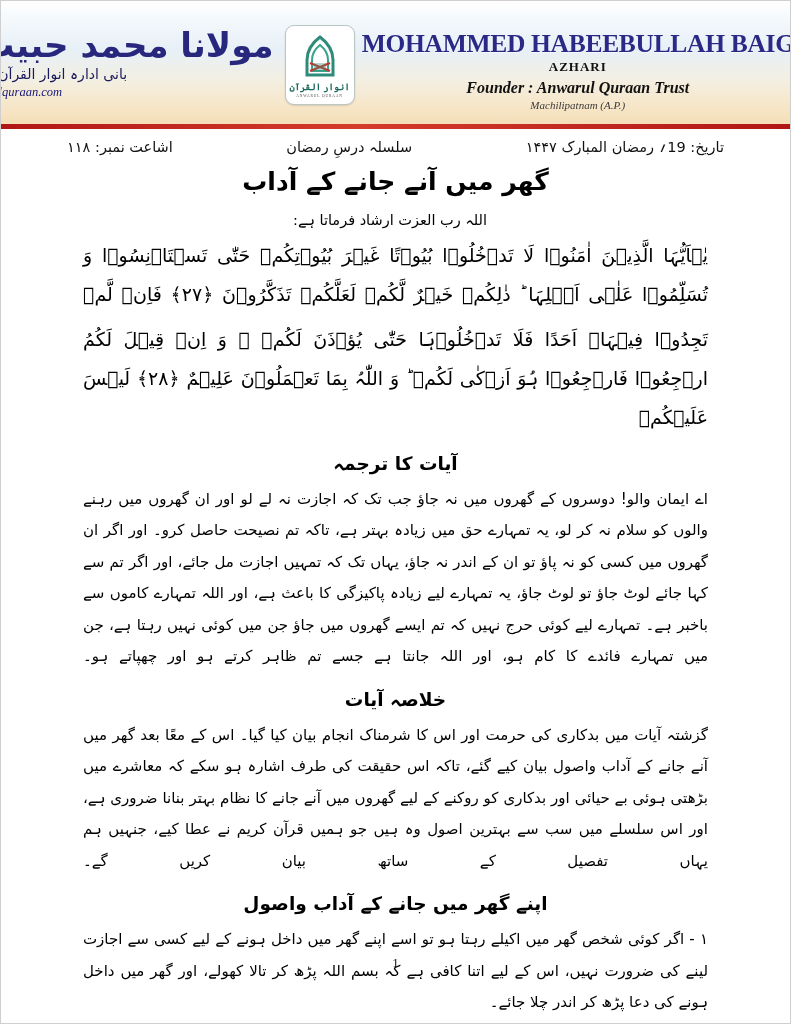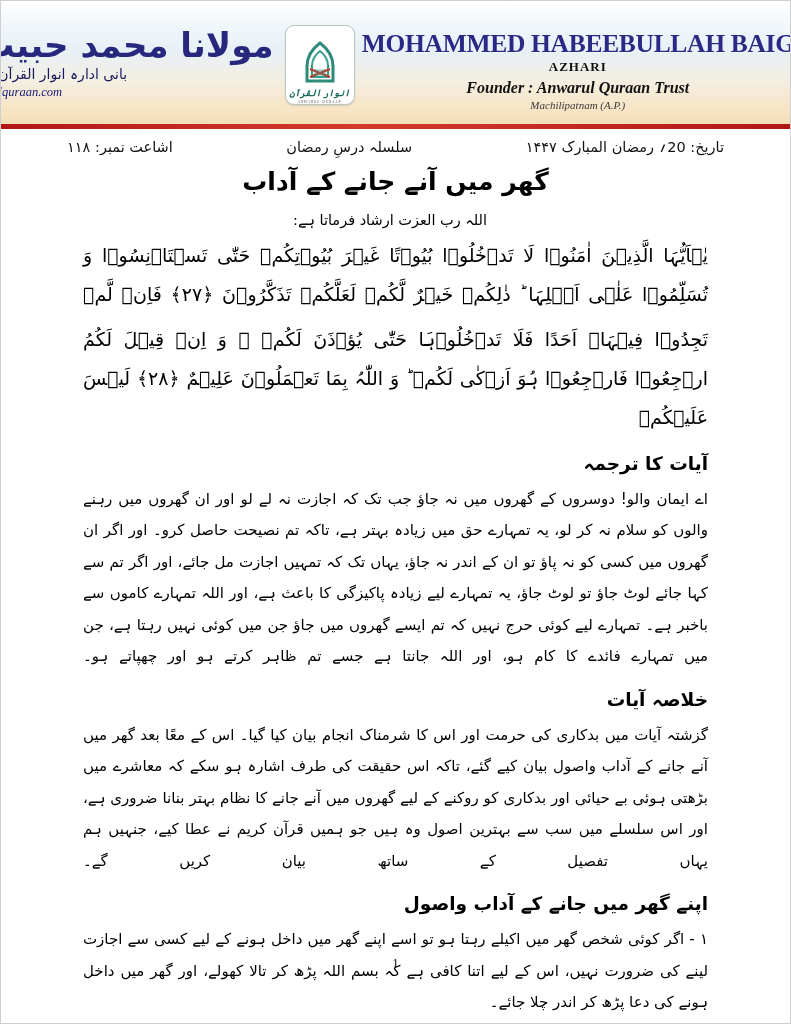--- a/index.html
+++ b/index.html
@@ -95,23 +95,22 @@
   }
   .logo-box {
     width: 68px;
     height: 78px;
     border: 1px solid #b9c6c2;
     border-radius: 9px;
     background: #ffffff;
     display: flex;
     flex-direction: column;
     align-items: center;
-    justify-content: flex-end;
+    justify-content: center;
     box-shadow: 0 1px 2px rgba(0,0,0,.12);
-    font-style: italic;
   }
   .logo-inner {
     width: 60px;
     height: 50px;
     position: relative;
   }
   .logo-caption {
     font-size: 9px;
     font-weight: 700;
     color: #1e6b5e;
@@ -193,21 +192,21 @@
     text-align: justify;
     text-align-last: justify;
     font-size: 19px;
     line-height: 2.05;
     margin: 6px 0 6px 0;
     font-family: "DejaVu Sans", "Liberation Sans", sans-serif;
     direction: rtl;
   }
 
   .section-head {
-    text-align: right;
+    text-align: center;
     font-size: 18.5px;
     font-weight: 700;
     margin: 16px 0 10px 0;
     font-family: "DejaVu Sans", "Liberation Sans", sans-serif;
   }
   .para {
     text-align: justify;
     text-align-last: right;
     font-size: 15px;
     line-height: 2.1;
@@ -259,21 +258,21 @@
 
     <div class="banner-right">
       <div class="name-ur">مولانا محمد حبیب اللہ بیگ ازہری</div>
       <div class="org-ur">بانی ادارہ انوار القرآن، مچھلی پٹنم (اے۔ پی)</div>
       <div class="website">www.anwarulquraan.com</div>
     </div>
 
   </div>
 
   <div class="meta-row">
-    <div>تاریخ: 20؍ رمضان المبارک ۱۴۴۷</div>
+    <div>تاریخ: 19؍ رمضان المبارک ۱۴۴۷</div>
     <div>سلسلہ درسِ رمضان</div>
     <div>اشاعت نمبر: ۱۱۸</div>
   </div>
 
   <div class="content">
 
     <div class="doc-title">گھر میں آنے جانے کے آداب</div>
 
     <div class="intro-line">اللہ رب العزت ارشاد فرماتا ہے:</div>
 

